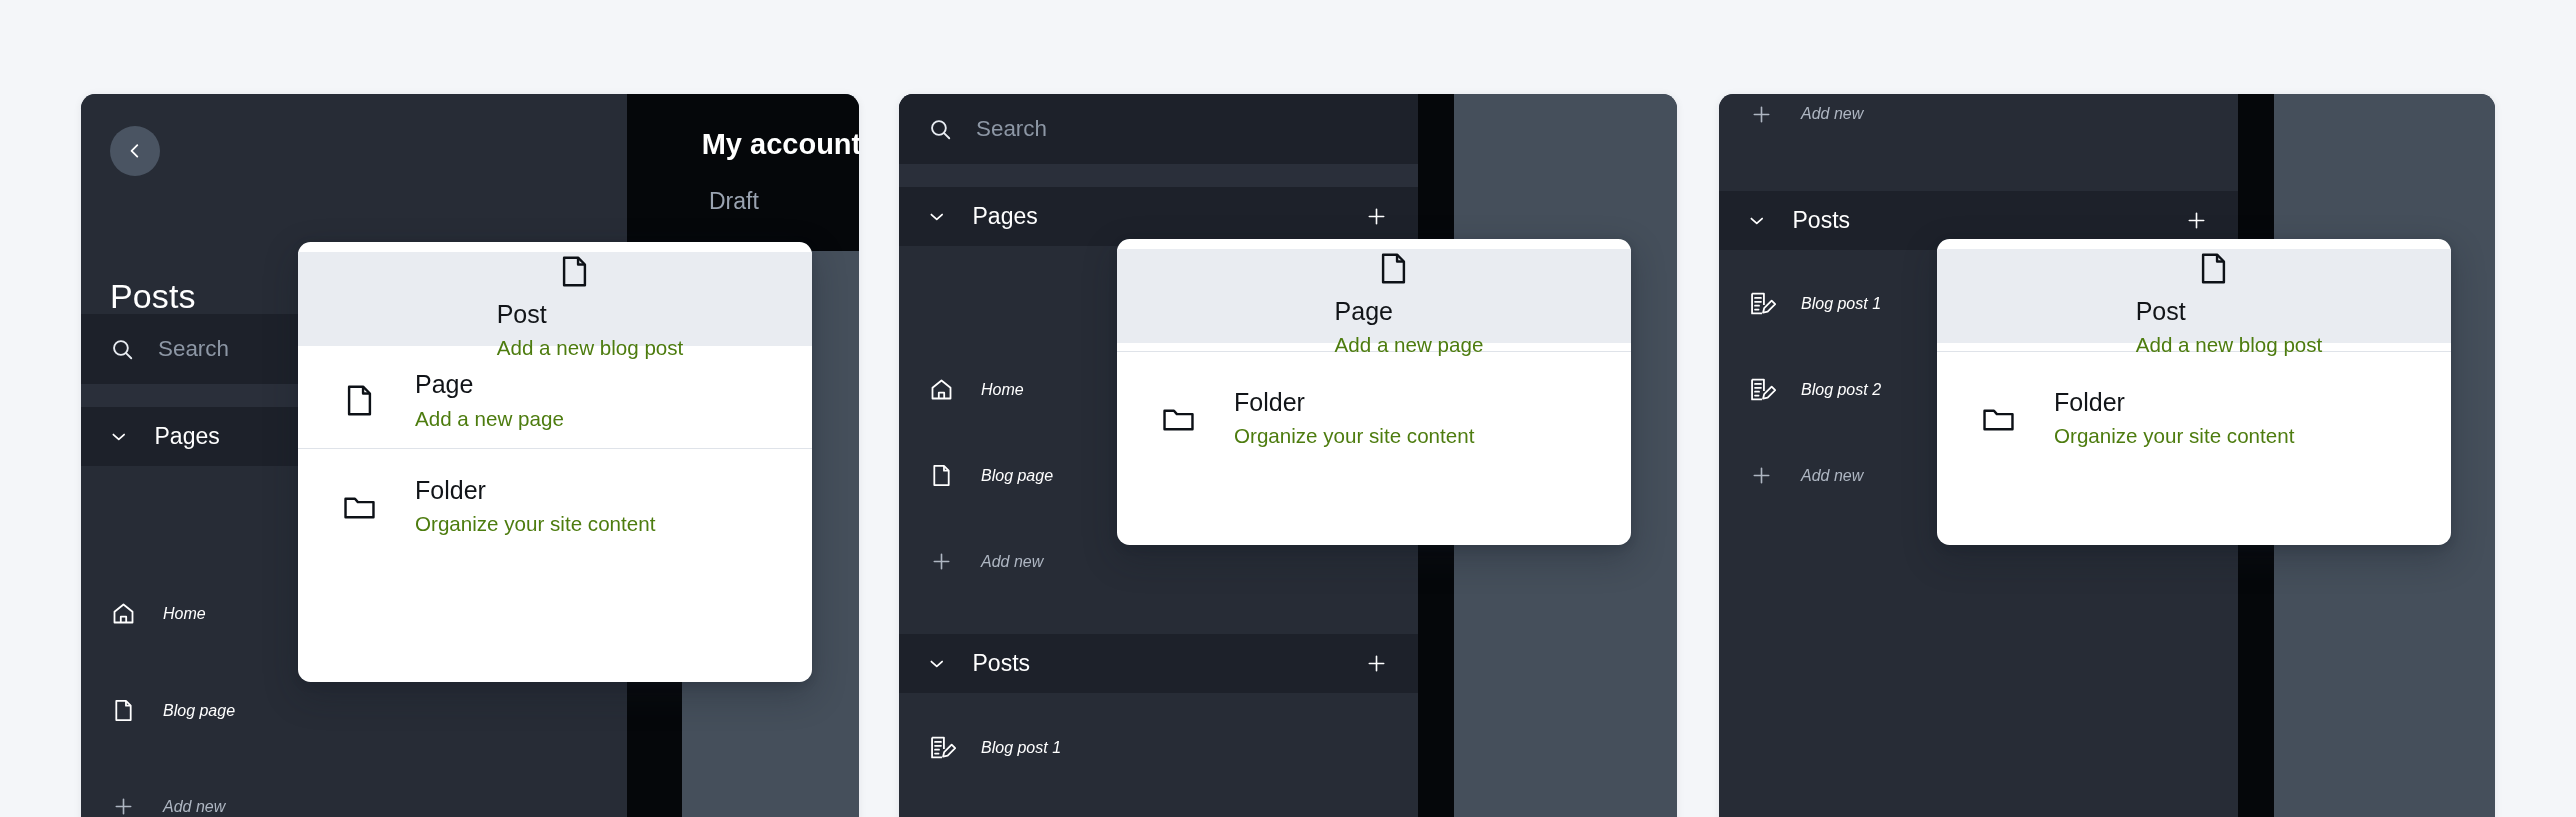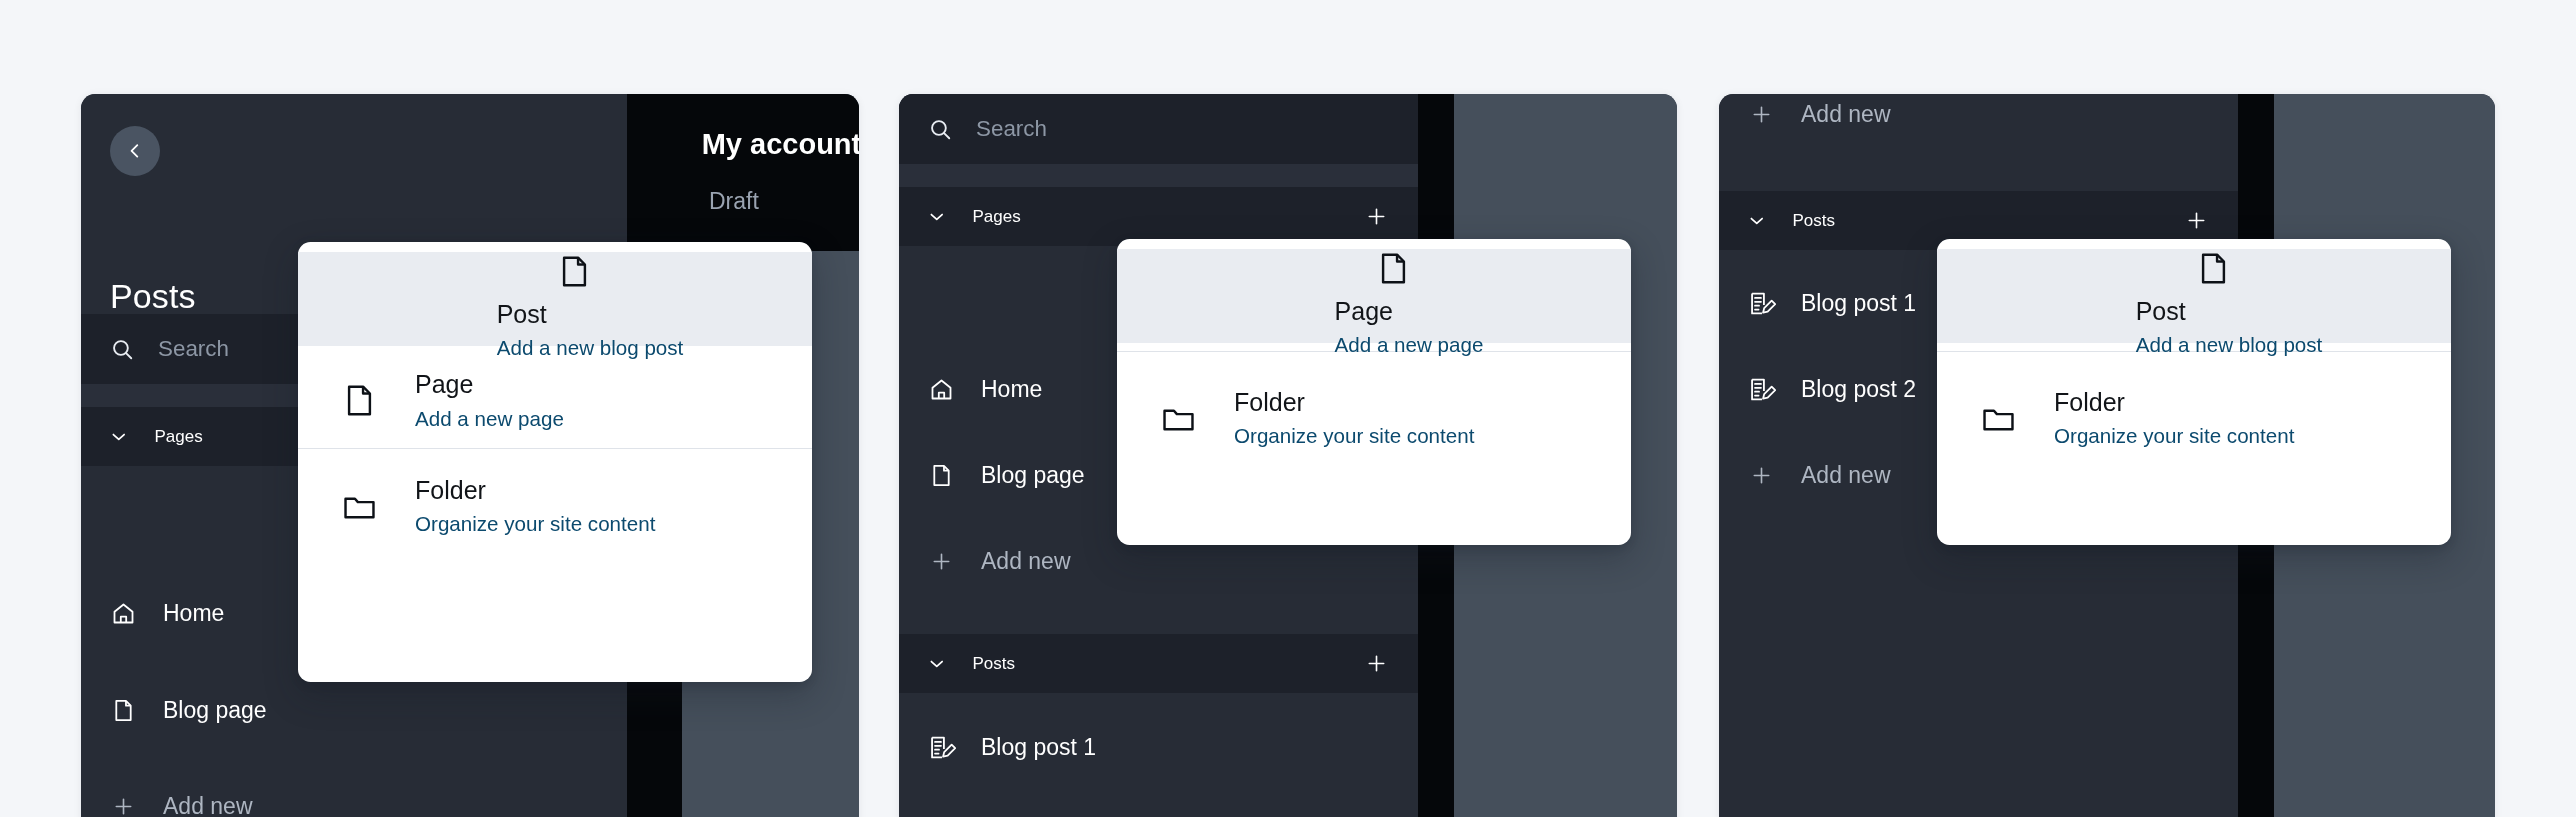--- a/index.html
+++ b/index.html
@@ -85,33 +85,33 @@
   .band{position:absolute;background:#2a2f3a;}
 
   .sect-header{
     position:absolute;
     background:#1d212a;
     display:flex;align-items:center;
     box-sizing:border-box;
   }
   .sect-header .chev{margin-left:27px;display:flex;}
   .sect-header .lbl{
-    color:#ffffff;font-size:17px;margin-left:25px;white-space:nowrap;
+    color:#ffffff;font-size:23px;margin-left:25px;white-space:nowrap;
   }
   .sect-header .plus{
     margin-left:auto;margin-right:30px;display:flex;
   }
 
   .navitem{
     position:absolute;
     display:flex;align-items:center;
     box-sizing:border-box;
   }
   .navitem .ico{margin-left:27px;display:flex;width:30px;justify-content:center;}
-  .navitem .lbl{color:#ffffff;font-size:23px;margin-left:25px;white-space:nowrap;}
+  .navitem .lbl{color:#ffffff;font-size:16px;margin-left:25px;white-space:nowrap;font-style:italic;}
   .navitem.muted .lbl{color:#aeb6c2;}
 
   
   .acct{
     position:absolute;
     background:#05070a;
     box-sizing:border-box;
   }
   .acct .row{
     position:absolute;display:flex;align-items:flex-end;gap:19.7px;
@@ -139,21 +139,21 @@
   .popup .opt{
     display:flex;align-items:center;
     box-sizing:border-box;
     padding-left:38px;
     height:94px;
   }
   .popup .opt.hi{background:#e9ecf1;flex-direction:column;}
   .popup .opt .oico{width:47px;display:flex;justify-content:center;flex:0 0 47px;}
   .popup .opt .otxt{margin-left:32px;}
   .popup .opt .ot{color:#111418;font-size:25px;line-height:1.25;}
-  .popup .opt .od{color:#0c4a6e;font-size:20.6px;line-height:1.3;margin-top:5.4px;}
+  .popup .opt .od{color:#4d7c0f;font-size:20.6px;line-height:1.3;margin-top:5.4px;}
   .popup .sep{height:0.9px;background:#dfe3e9;margin:0;}
   .popup .spacer{height:8px;}
 </style>
 </head>
 <body>
 
 <div class="stage">
 
   <div class="panel" style="left:81px;top:94px;width:778px;height:769px;">
 

